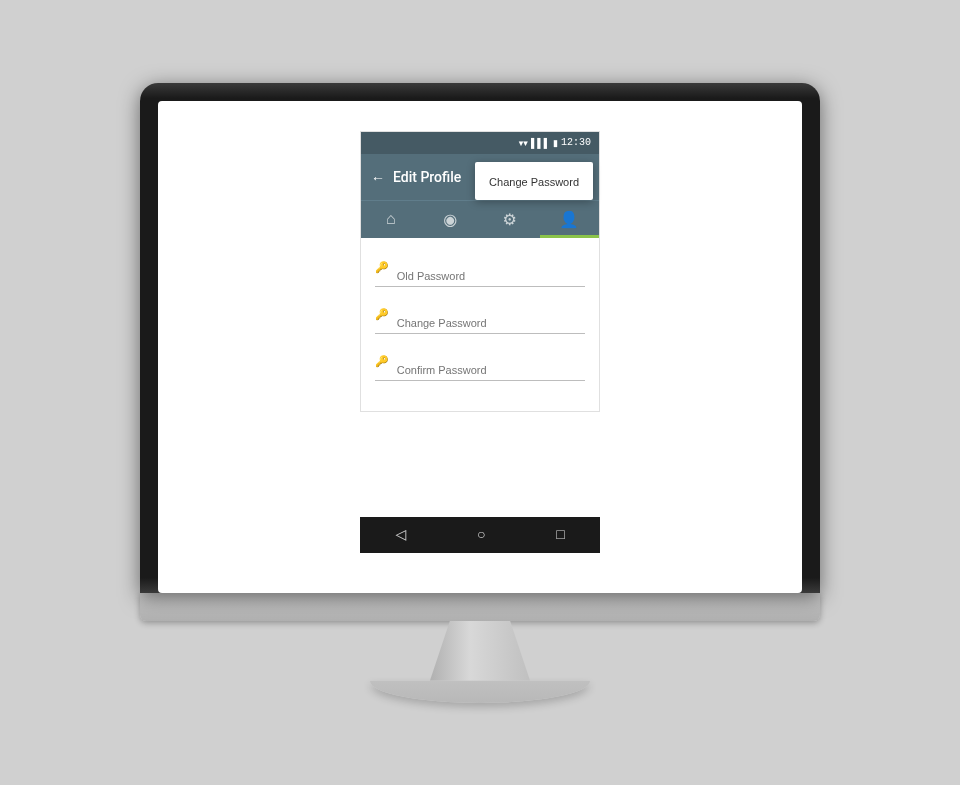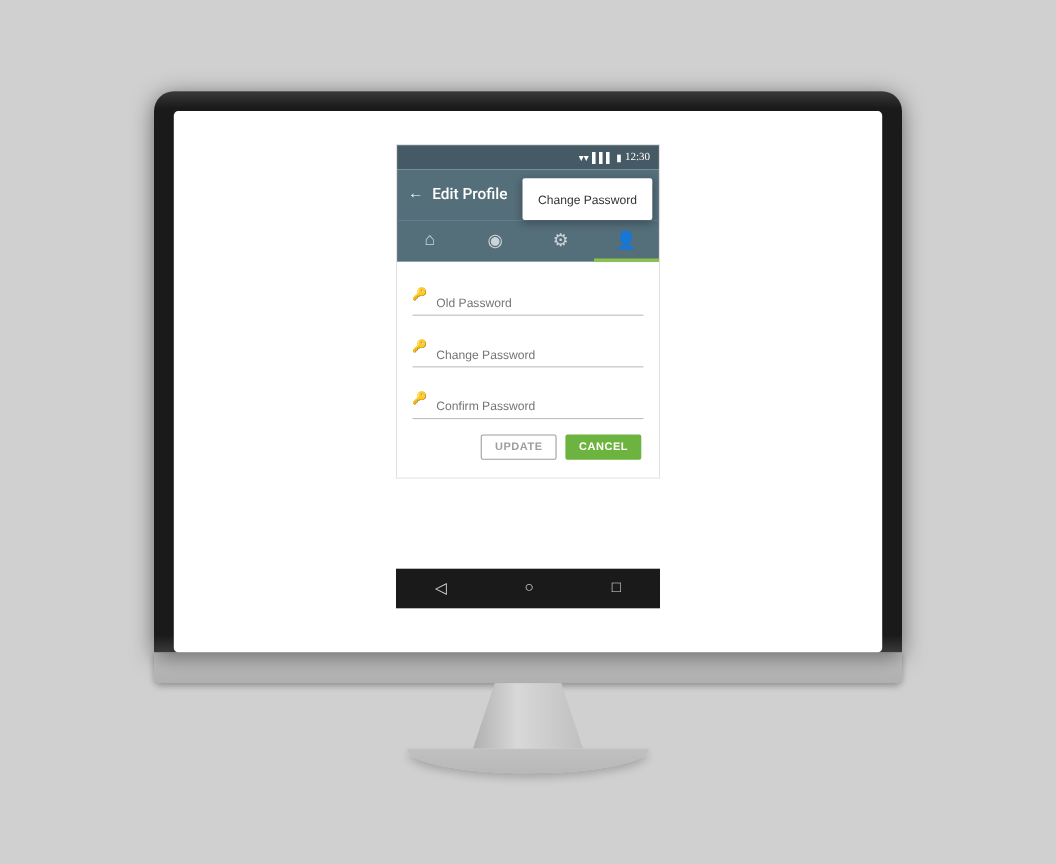--- a/index.html
+++ b/index.html
@@ -99,21 +99,21 @@
 
     .status-bar-icons {
       display: flex;
       align-items: center;
       gap: 3px;
     }
 
     .status-time {
       font-size: 10px;
       color: white;
-      font-family: Liberation Serif, serif;
+      font-family: Liberation Mono, monospace;
       font-weight: 500;
     }
 
     .wifi-icon, .signal-icon, .battery-icon {
       color: white;
       font-size: 9px;
     }
 
     
     .app-toolbar {
@@ -330,24 +330,20 @@
           <div class="form-field">
             <span class="field-icon">🔑</span>
             <input class="field-input" type="password" placeholder="Change Password" style="">
           </div>
 
           <div class="form-field">
             <span class="field-icon">🔑</span>
             <input class="field-input" type="password" placeholder="Confirm Password" style="">
           </div>
 
-          <div class="buttons-row">
-            <button class="btn-update">UPDATE</button>
-            <button class="btn-cancel">CANCEL</button>
-          </div>
 
         </div>
       </div>
 
       <div class="android-nav">
         <span class="nav-btn">◁</span>
         <span class="nav-btn">○</span>
         <span class="nav-btn">□</span>
       </div>
 

